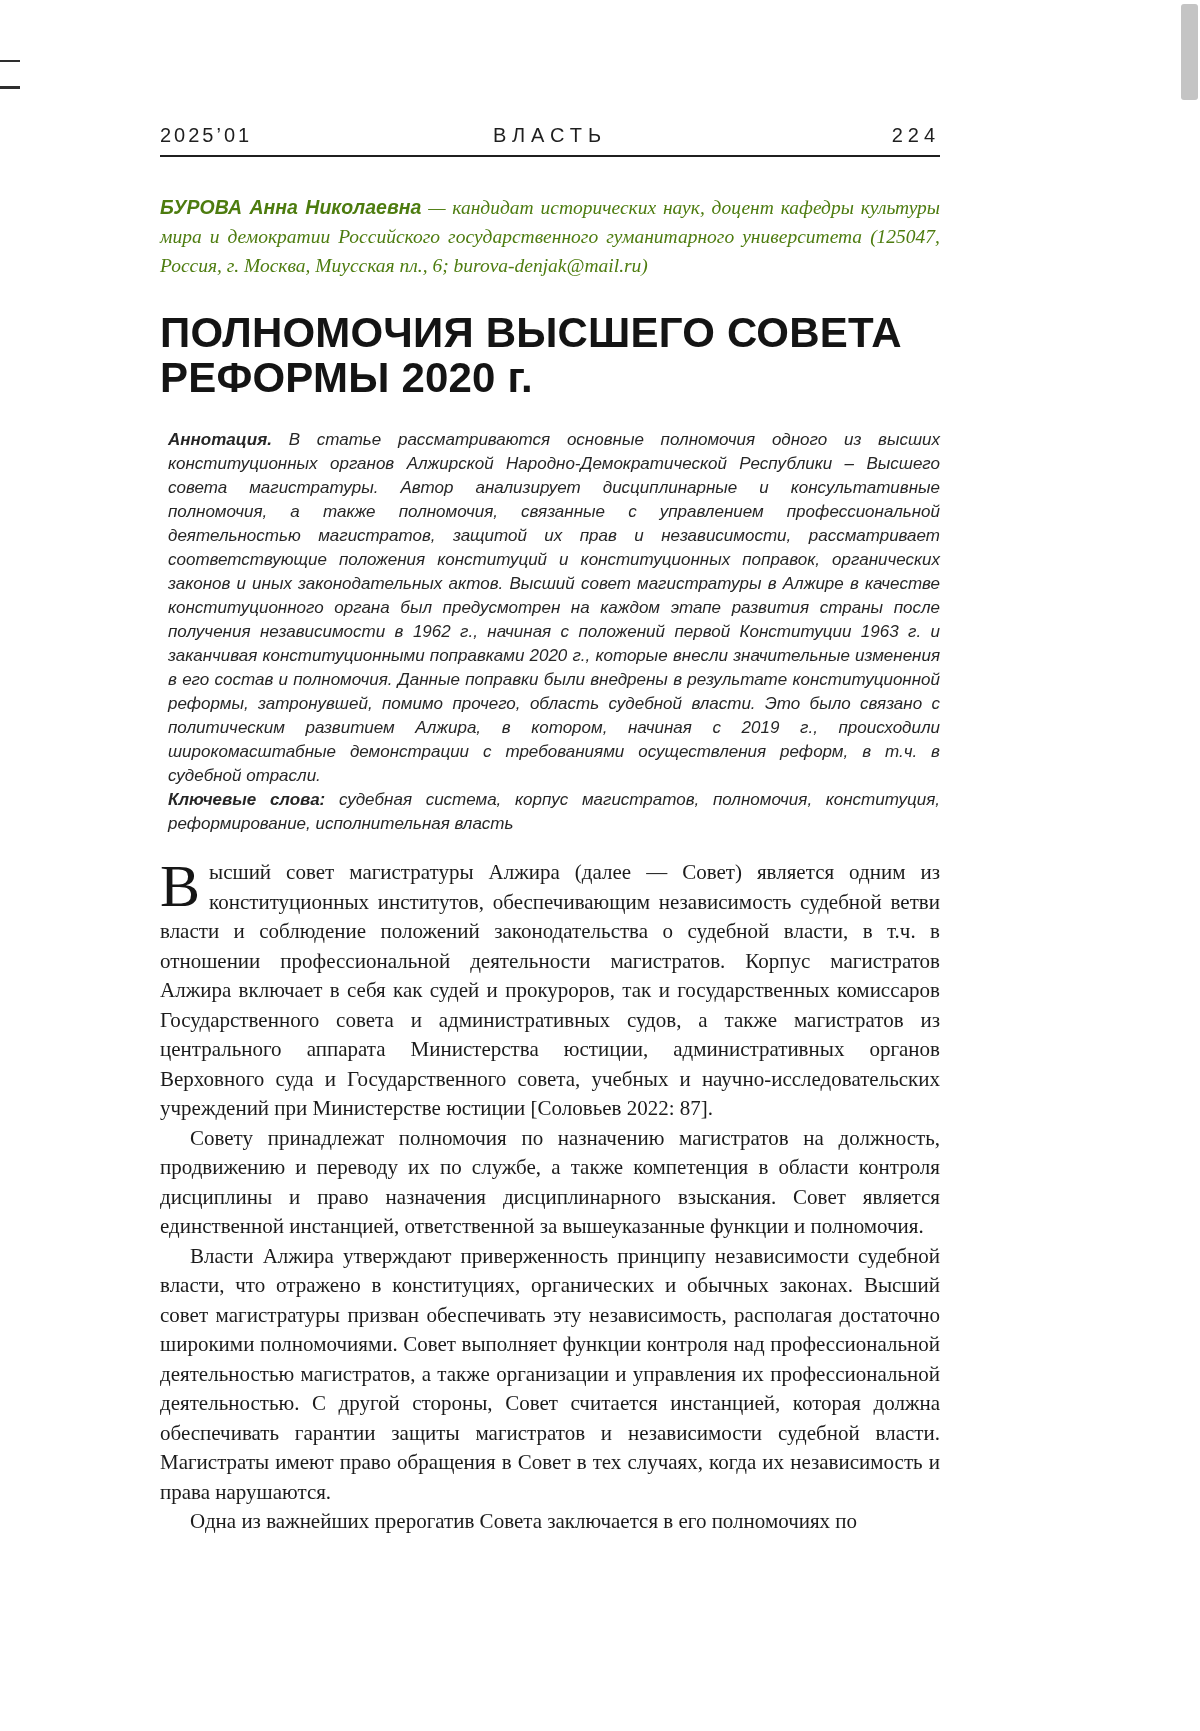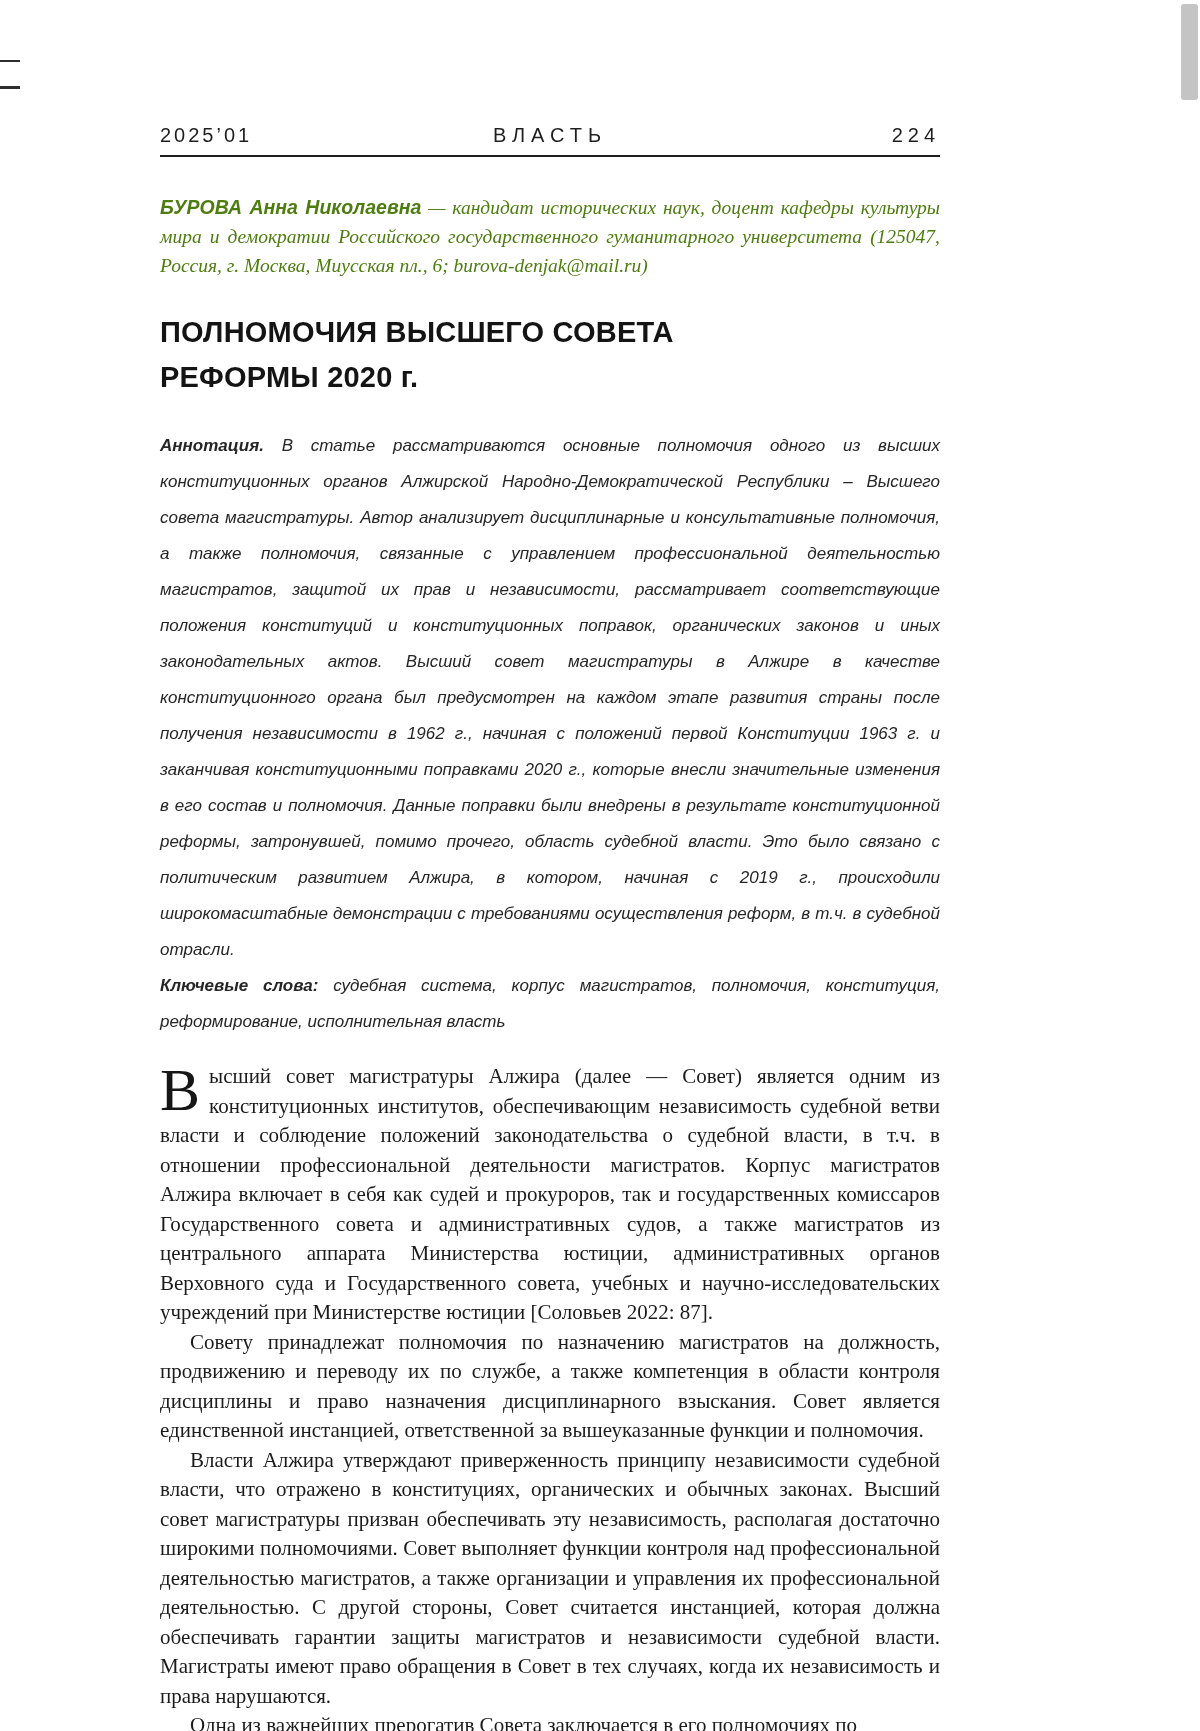--- a/index.html
+++ b/index.html
@@ -54,32 +54,32 @@
   }
   .author-name {
     font-family: "Liberation Sans", sans-serif;
     font-weight: 700;
     font-style: italic;
   }
   .title {
     margin: 30px 0 0 0;
     font-family: "Liberation Sans", sans-serif;
     font-weight: 700;
-    font-size: 29px;
+    font-size: 42px;
     line-height: 45px;
     color: #141414;
     letter-spacing: 0.2px;
   }
   .title .tl { display: block; }
   .abstract {
-    margin: 28px 0 0 0;
+    margin: 28px 0 0 8px;
     font-family: "Liberation Sans", sans-serif;
     font-style: italic;
     font-size: 17px;
-    line-height: 36px;
+    line-height: 24px;
     text-align: justify;
     color: #262626;
   }
   .abstract.keywords { margin-top: 0; }
   .ab-label { font-weight: 700; font-style: italic; }
   .body-text {
     margin-top: 22px;
     font-family: "Liberation Serif", serif;
     font-size: 21px;
     line-height: 29.5px;

